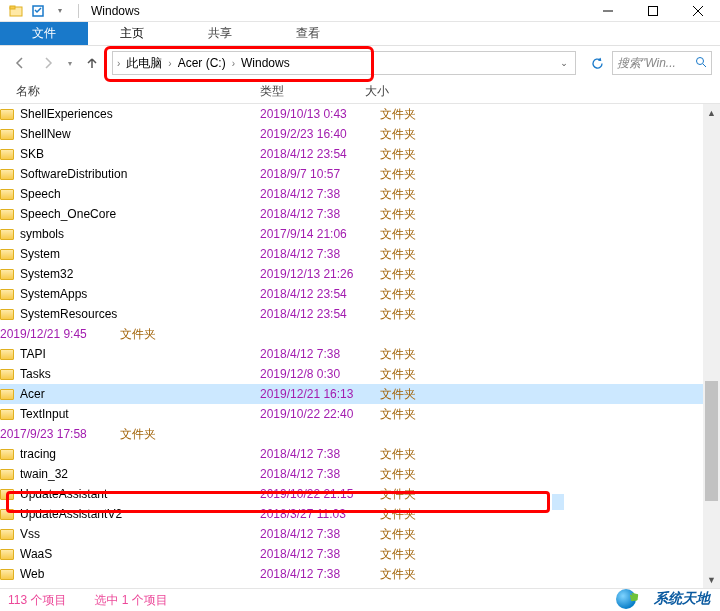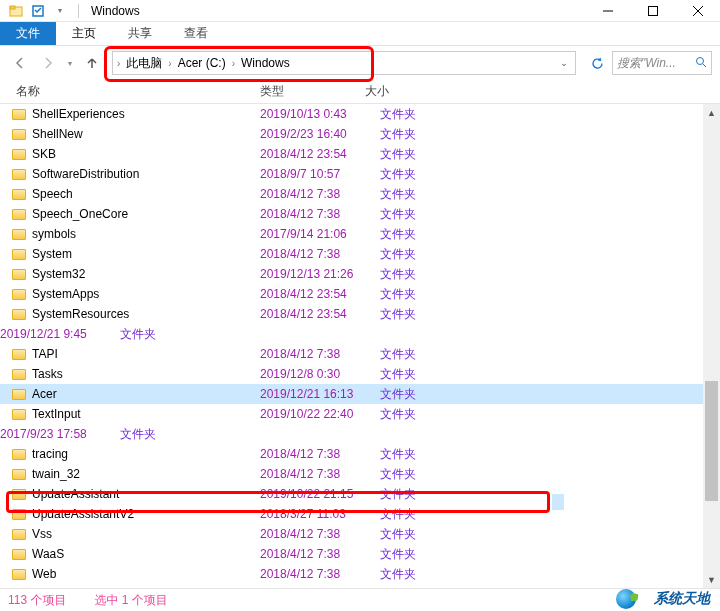--- a/index.html
+++ b/index.html
@@ -8,21 +8,21 @@
 .titlebar { height: 22px; display: flex; align-items: center; background: #fff; border-bottom: 1px solid #e5e5e5; }
 .titlebar .tb-icons { display: flex; align-items: center; padding-left: 8px; gap: 6px; }
 .titlebar .tb-icon { width: 16px; height: 16px; display: flex; align-items: center; justify-content: center; font-size: 11px; color: #555; }
 .titlebar .tb-divider { width: 1px; height: 14px; background: #ccc; margin: 0 4px; }
 .titlebar .tb-title { margin-left: 8px; font-size: 12px; color: #000; }
 .titlebar .tb-spacer { flex: 1; }
 .titlebar .win-btns { display: flex; }
 .titlebar .win-btn { width: 45px; height: 22px; display: flex; align-items: center; justify-content: center; color: #000; }
 
 .ribbon-tabs { height: 24px; display: flex; align-items: stretch; border-bottom: 1px solid #e1e1e1; background: #fff; }
-.ribbon-tab { padding: 0 16px; display: flex; align-items: center; font-size: 12px; color: #444; cursor: default; }
+.ribbon-tab { padding: 0 32px; display: flex; align-items: center; font-size: 12px; color: #444; cursor: default; }
 .ribbon-tab.file { background: #1979ca; color: #fff; }
 .ribbon-tab.active { color: #000; }
 
 .nav-row { height: 34px; display: flex; align-items: center; padding: 0 8px; gap: 4px; position: relative; }
 .nav-btn { width: 24px; height: 24px; display: flex; align-items: center; justify-content: center; color: #555; }
 .nav-btn.disabled { color: #bbb; }
 
 .breadcrumb-box { flex: 1; height: 24px; border: 1px solid #ccc; display: flex; align-items: center; padding: 0 2px; margin: 0 6px 0 4px; max-width: 470px; position: relative; }
 .breadcrumb-box .bc-item { display: flex; align-items: center; font-size: 12px; color: #000; padding: 0 4px; }
 .breadcrumb-box .bc-sep { color: #777; padding: 0 2px; font-size: 10px; }
@@ -37,24 +37,24 @@
 
 .columns-header { height: 24px; display: flex; align-items: center; border-bottom: 1px solid #e5e5e5; color: #404040; font-size: 12px; }
 .col-name { width: 260px; padding-left: 16px; }
 .col-date { width: 120px; }
 .col-type { width: 105px; }
 .col-size { width: 60px; }
 
 .file-list { height: 484px; overflow: hidden; position: relative; }
 .file-row { height: 20px; display: flex; align-items: center; font-size: 12px; position: relative; }
 .file-row.selected { background: #cce8ff; }
-.file-row .cell-name { width: 260px; padding-left: 12px; display: flex; align-items: center; gap: 6px; color: #000; }
+.file-row .cell-name { width: 260px; padding-left: 0; display: flex; align-items: center; gap: 6px; color: #000; }
 .file-row .cell-name .folder-icon { width: 14px; height: 11px; background: linear-gradient(#ffe9a6, #f7ca4d); border: 1px solid #e0b020; border-radius: 1px; flex-shrink: 0; }
 .file-row .cell-date { width: 120px; color: #a21caf; }
-.file-row .cell-type { width: 105px; color: #6d28d9; }
+.file-row .cell-type { width: 105px; color: #a16207; }
 .file-row .cell-size { width: 60px; color: #555; }
 
 .red-box-row { position: absolute; left: 6px; top: 387px; width: 544px; height: 22px; border: 3px solid #ff0000; border-radius: 4px; pointer-events: none; z-index: 10; }
 .red-sel-tail { position: absolute; left: 552px; top: 390px; width: 12px; height: 16px; background: #cce8ff; z-index: 1; }
 
 .scrollbar-v { position: absolute; right: 0; top: 104px; width: 17px; height: 484px; background: #f0f0f0; }
 .scrollbar-v .sb-btn { height: 17px; display: flex; align-items: center; justify-content: center; color: #555; font-size: 9px; }
 .scrollbar-v .sb-track { height: 450px; position: relative; }
 .scrollbar-v .sb-thumb { position: absolute; left: 2px; width: 13px; background: #c2c2c2; top: 260px; height: 120px; }
 

